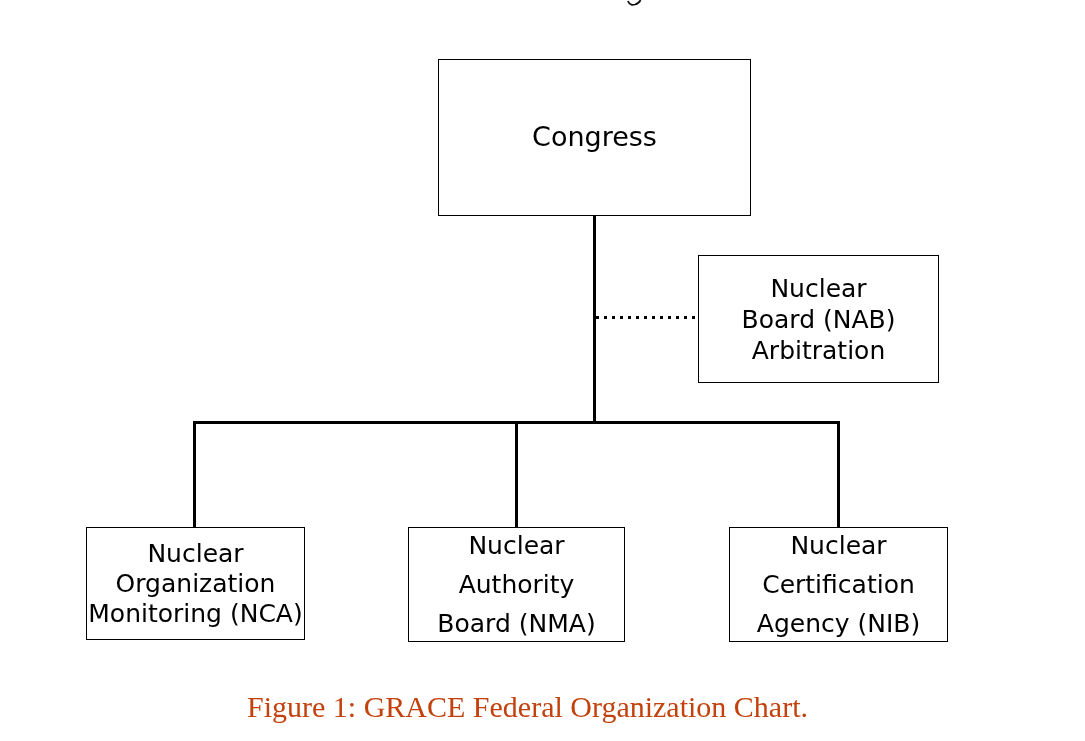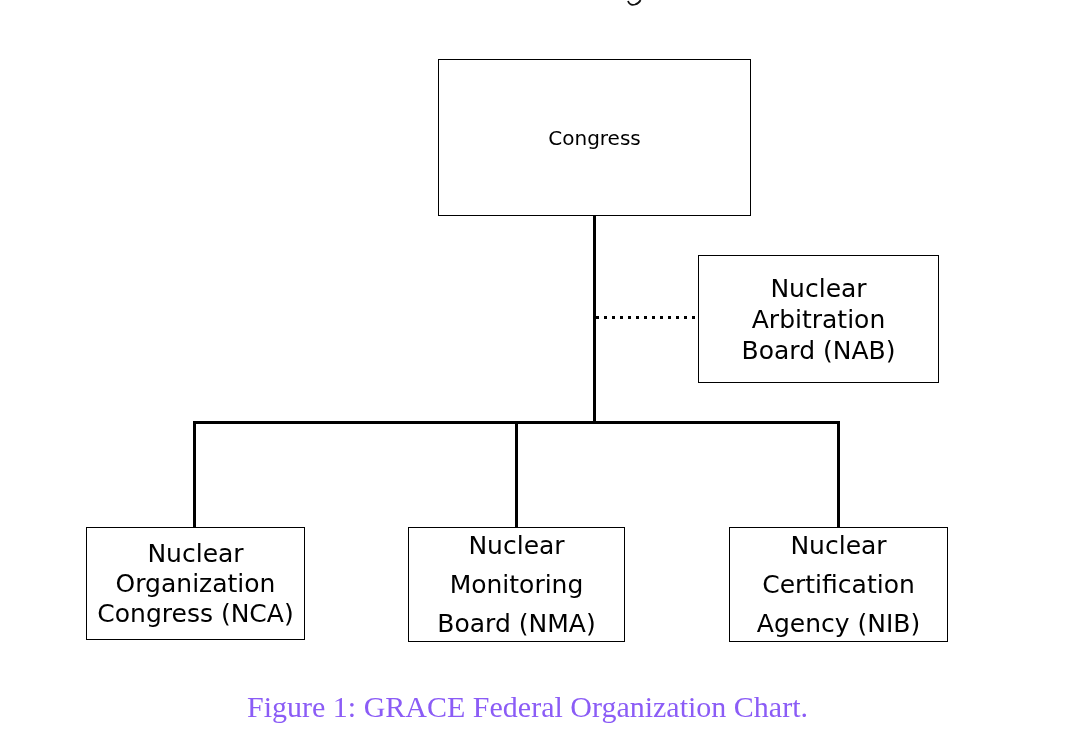--- a/index.html
+++ b/index.html
@@ -24,21 +24,21 @@
     display: flex;
     flex-direction: column;
     align-items: center;
     justify-content: center;
     text-align: center;
     line-height: 1.2;
   }
   .node .txt { display: block; white-space: nowrap; }
   #node-congress {
     left: 438px; top: 59px; width: 313px; height: 157px;
-    font-size: 20px;
+    font-size: 27px;
   }
   #node-nab {
     left: 698px; top: 255px; width: 241px; height: 128px;
     font-size: 25px;
   }
   #node-nab .txt { line-height: 31px; }
   #node-nca {
     left: 86px; top: 527px; width: 219px; height: 113px;
     font-size: 25px;
   }
@@ -67,21 +67,21 @@
     left: 596px; top: 316px; width: 102px; height: 3px;
     background: repeating-linear-gradient(90deg, #000 0 3px, transparent 3px 8px);
   }
 
   #caption {
     position: absolute;
     left: 0; top: 690px; width: 1055px;
     text-align: center;
     font-family: "Liberation Serif", "DejaVu Serif", serif;
     font-size: 30px;
-    color: #8b5cf6;
+    color: #c2410c;
     white-space: nowrap;
   }
   #cropped-glyph {
     position: absolute;
     left: 627px; top: 0;
   }
 </style>
 </head>
 <body>
 
@@ -97,33 +97,33 @@
   <div class="line" id="drop-nma"></div>
   <div class="line" id="drop-nib"></div>
   <div class="line" id="dotted-line"></div>
 
   <div class="node" id="node-congress">
     <span class="txt">Congress</span>
   </div>
 
   <div class="node" id="node-nab">
     <span class="txt">Nuclear</span>
+    <span class="txt">Board (NAB)</span>
     <span class="txt">Arbitration</span>
-    <span class="txt">Board (NAB)</span>
   </div>
 
   <div class="node" id="node-nca">
     <span class="txt">Nuclear</span>
     <span class="txt">Organization</span>
-    <span class="txt">Congress (NCA)</span>
+    <span class="txt">Monitoring (NCA)</span>
   </div>
 
   <div class="node" id="node-nma">
     <span class="txt">Nuclear</span>
-    <span class="txt">Monitoring</span>
+    <span class="txt">Authority</span>
     <span class="txt">Board (NMA)</span>
   </div>
 
   <div class="node" id="node-nib">
     <span class="txt">Nuclear</span>
     <span class="txt">Certification</span>
     <span class="txt">Agency (NIB)</span>
   </div>
 
   <div id="caption">Figure 1: GRACE Federal Organization Chart.</div>

